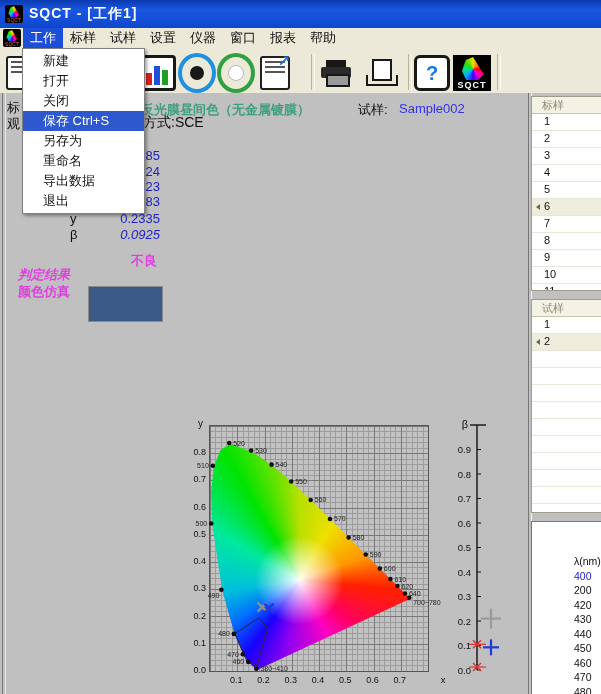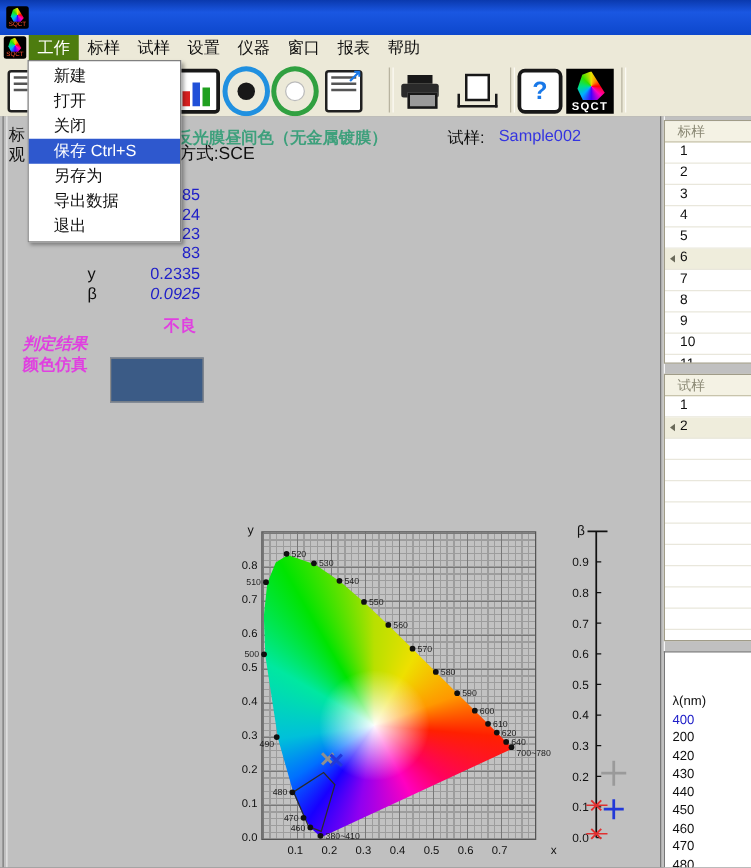--- a/index.html
+++ b/index.html
@@ -13,21 +13,21 @@
   .app-icon .blob{position:absolute;left:3px;top:1px;width:12px;height:12px;
     background:conic-gradient(from 0deg,#e8e000,#ff8000,#ff0000,#ff00c0,#4000ff,#00b0ff,#00e080,#30e000,#e8e000);
     clip-path:polygon(50% 0,92% 70%,70% 95%,25% 95%,5% 60%,20% 15%);}
   .app-icon .logo-txt{position:absolute;left:0;bottom:0;width:100%;font-size:5px;line-height:5px;color:#ff5030;text-align:center;}
   #title-text{color:#fff;font-weight:bold;font-size:14px;margin-left:6px;letter-spacing:1px;}
   
   #menubar{position:absolute;left:0;top:28px;width:601px;height:20px;background:#ece9d8;
     display:flex;align-items:stretch;border-bottom:1px solid #d8d4c0;}
   #menubar .mdi-icon{margin:1px 2px 1px 3px;}
   .mb-item{font-size:13px;color:#101010;padding:0 7px;display:flex;align-items:center;cursor:default;}
-  .mb-item.active{background:#4d7c0f;color:#fff;}
+  .mb-item.active{background:#1d4ed8;color:#fff;}
   
   #toolbar{position:absolute;left:0;top:48px;width:601px;height:45px;background:#ece9d8;
     border-bottom:1px solid #a8a492;}
   .tbtn{position:absolute;top:7px;width:38px;height:36px;display:flex;align-items:center;justify-content:center;}
   .tsep{position:absolute;top:6px;width:2px;height:36px;border-left:1px solid #b8b4a0;border-right:1px solid #fbfaf4;}
   .icon-doc{width:26px;height:30px;background:#fff;border:2px solid #202020;border-radius:3px;position:relative;}
   .icon-doc .lines i{display:block;height:2px;background:#555;margin:3px 3px 0 3px;}
   .icon-doc .arr{position:absolute;font-size:15px;font-weight:bold;color:#1878e8;}
   .icon-chart{width:30px;height:30px;border:3px solid #181818;border-radius:4px;background:#fff;position:relative;}
   .icon-chart i{position:absolute;bottom:3px;width:6px;}
@@ -69,21 +69,21 @@
   .panel{position:absolute;left:531px;width:70px;background:#fff;border:1px solid #a09c88;overflow:hidden;}
   .panel-header{height:15px;background:#f4f2e4;border-bottom:1px solid #c8c4ac;
      color:#8a8874;font-size:11px;padding:1px 0 0 10px;}
   .prow{height:15px;border-bottom:1px solid #e9e7dc;font-size:11px;color:#101010;
      padding:1px 0 0 12px;position:relative;}
   .prow.sel{background:#efeddc;}
   .prow .mk{position:absolute;left:4px;top:5px;width:0;height:0;
      border-top:3px solid transparent;border-bottom:3px solid transparent;border-right:4px solid #6a6a5a;}
   #panel-lambda{position:absolute;left:531px;top:521px;width:70px;height:173px;background:#fff;
      border-top:1px solid #777;border-left:1px solid #777;overflow:hidden;}
-  .lrow{height:14.5px;font-size:10.5px;color:#101010;padding-left:6px;}
+  .lrow{height:14.5px;font-size:10.5px;color:#101010;padding-left:6px;margin-left:36px;}
   .lrow.blue{color:#2020c8;}
   
   #chart{position:absolute;left:180px;top:414px;width:330px;height:280px;}
   #plot{position:absolute;left:29px;top:11px;width:218px;height:245px;
     border:1px solid #555;background-color:#c2c2c2;
     background-image:
       repeating-linear-gradient(to right,#787878 0 1px,transparent 1px 27.25px),
       repeating-linear-gradient(to bottom,#787878 0 1px,transparent 1px 27.2px),
       repeating-linear-gradient(to right,#9d9d9d 0 1px,transparent 1px 5.45px),
       repeating-linear-gradient(to bottom,#9d9d9d 0 1px,transparent 1px 5.44px);}
@@ -99,20 +99,21 @@
 </head>
 <body>
 
 <div id="app">
 
   <div id="titlebar">
     <div class="app-icon">
       <div class="blob"></div>
       <div class="logo-txt">SQCT</div>
     </div>
+    <div id="title-text">SQCT - [工作1]</div>
   </div>
 
   <div id="menubar">
     <div class="app-icon mdi-icon">
       <div class="blob"></div>
       <div class="logo-txt">SQCT</div>
     </div>
     <div class="mb-item active">工作</div>
     <div class="mb-item">标样</div>
     <div class="mb-item">试样</div>
@@ -373,17 +374,18 @@
     <div class="lrow">480</div>
 
   </div>
 
   <div id="file-menu">
     <div class="menu-item">新建</div>
     <div class="menu-item">打开</div>
     <div class="menu-item">关闭</div>
     <div class="menu-item hl">保存 Ctrl+S</div>
     <div class="menu-item">另存为</div>
+    <div class="menu-item">重命名</div>
     <div class="menu-item">导出数据</div>
     <div class="menu-item">退出</div>
   </div>
 
 </div>
 
 </body></html>

